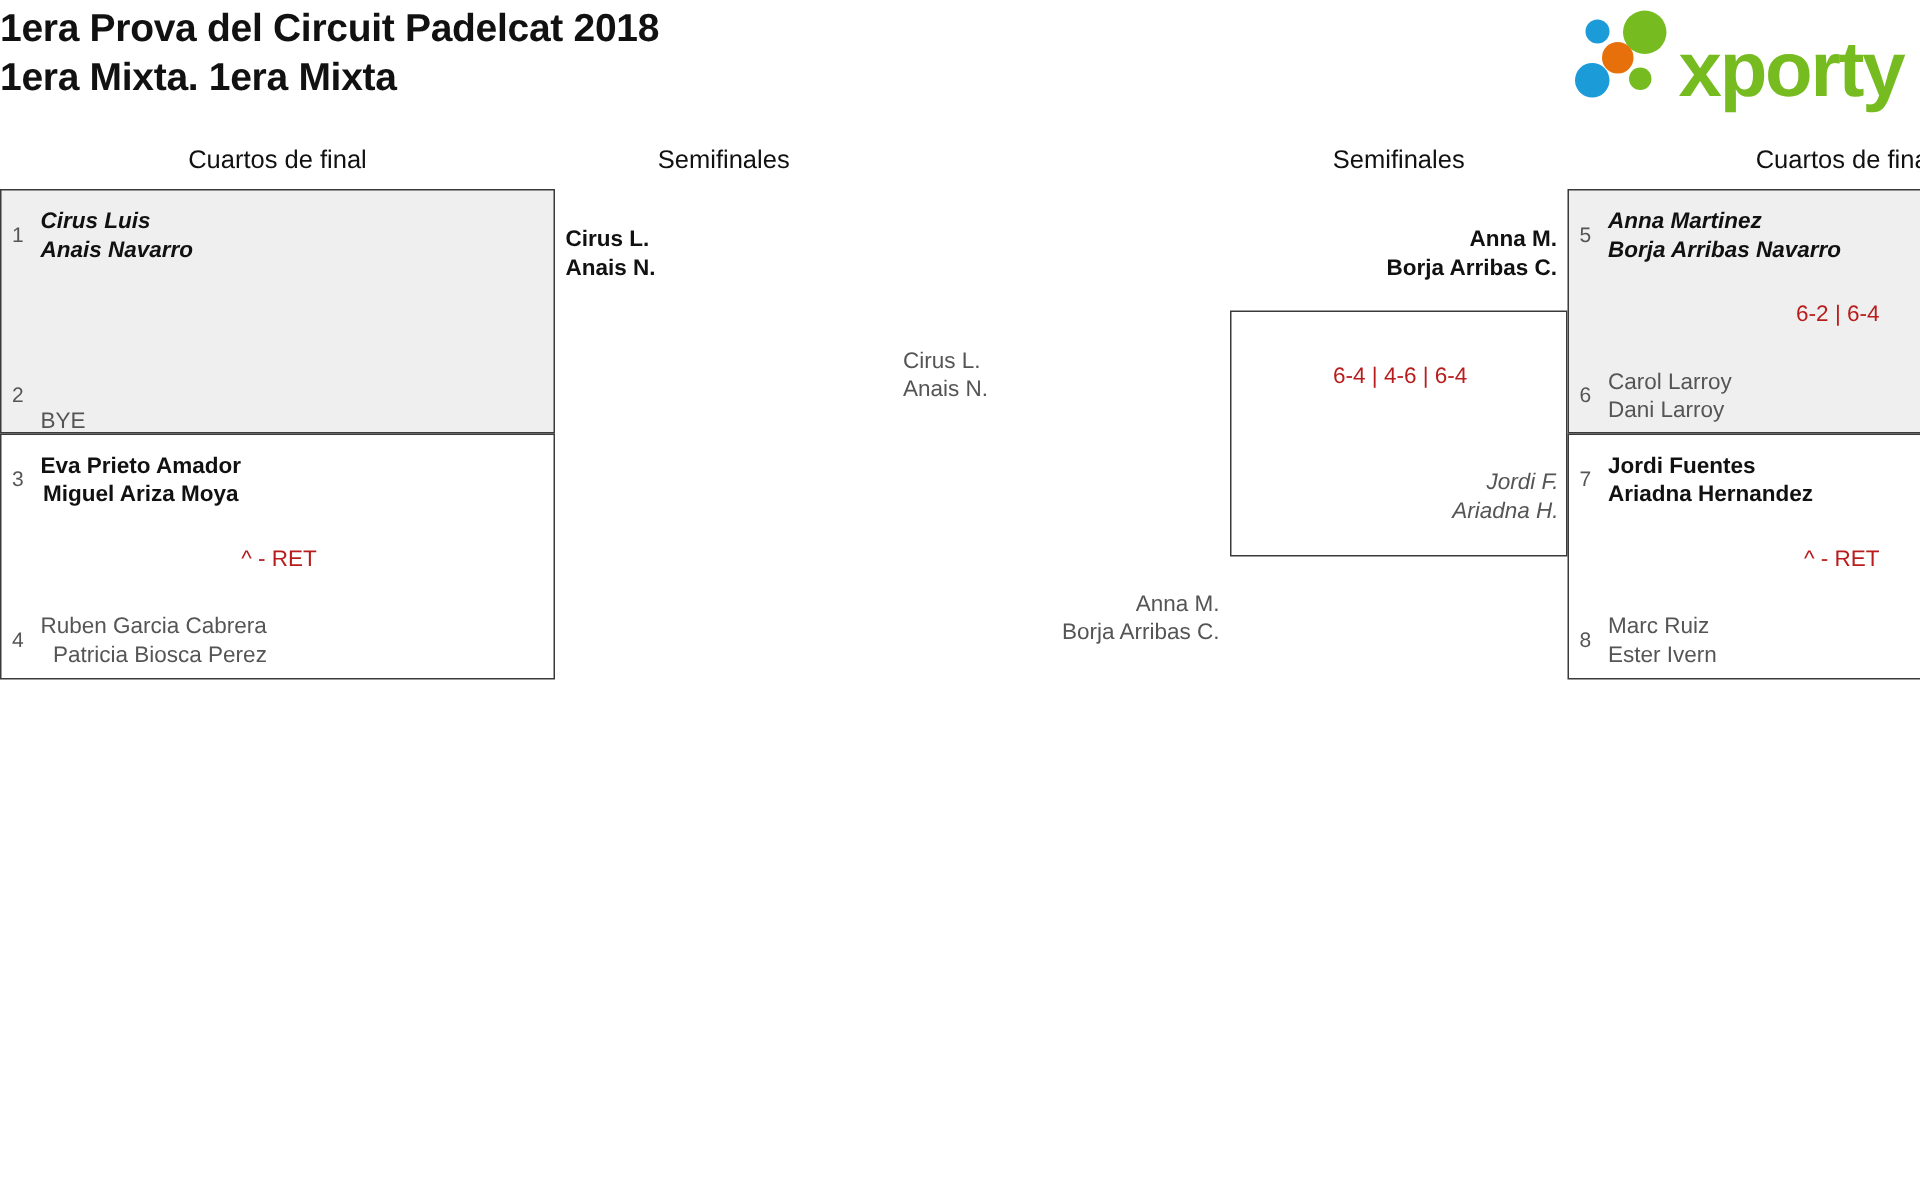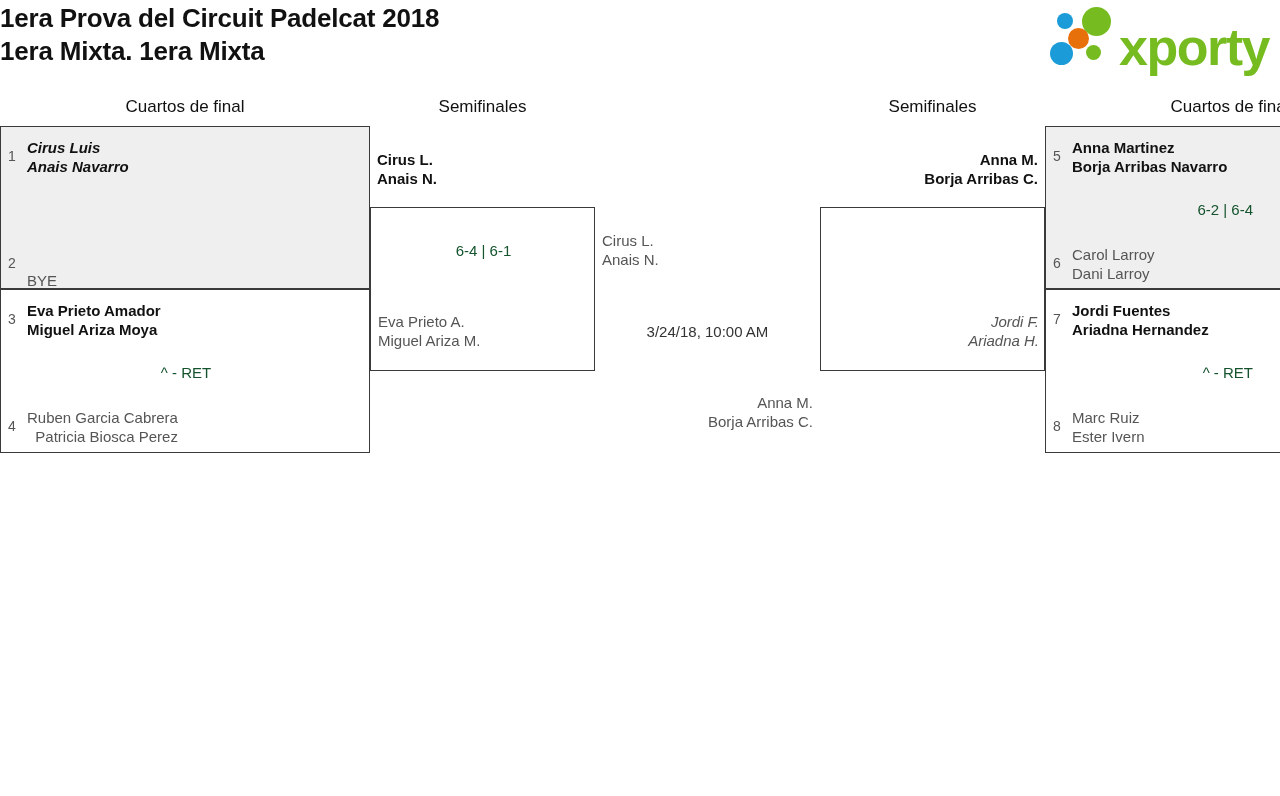--- a/index.html
+++ b/index.html
@@ -35,21 +35,21 @@
   
   .box { position: absolute; }
   .qf-shade { background: #efefef; }
   .bordered { border: 1px solid #3a3a3a; }
 
   .team { position: absolute; font-size: 15px; line-height: 19px; white-space: nowrap; }
   .team .ln { display: block; }
   .winner { color: #111111; font-weight: 700; }
   .loser  { color: #555555; font-weight: 400; }
   .seed { position: absolute; font-size: 14px; color: #555555; line-height: 19px; }
-  .score { position: absolute; font-size: 15px; line-height: 19px; color: #14532d; white-space: nowrap; }
+  .score { position: absolute; font-size: 15px; line-height: 19px; color: #b91c1c; white-space: nowrap; }
   .ralign { text-align: right; }
   .datetime { position: absolute; font-size: 15px; line-height: 19px; color: #333333;
               white-space: nowrap; text-align: center; }
 </style>
 </head>
 <body>
 
 <div id="root">
 
   <div class="title-block">
@@ -80,72 +80,65 @@
       <span class="ln">Anais Navarro</span>
     </div>
     <div class="seed" style="left:7px; top:127px;">2</div>
     <div class="team loser" style="left:26px; top:144px;">
       <span class="ln">BYE</span>
     </div>
   </div>
 
   <div class="box bordered" style="left:0px; top:289px; width:370px; height:164px;">
     <div class="seed" style="left:7px; top:20px;">3</div>
-    <div class="team winner" style="left:26px; top:11px;">
+    <div class="team winner" style="left:26px; top:11px;text-align:center;">
       <span class="ln">Eva Prieto Amador</span>
       <span class="ln">Miguel Ariza Moya</span>
     </div>
     <div class="score" style="left:0px; top:73px; width:370px; text-align:center;">^ - RET</div>
     <div class="seed" style="left:7px; top:127px;">4</div>
     <div class="team loser" style="left:26px; top:118px;text-align:right;">
       <span class="ln">Ruben Garcia Cabrera</span>
       <span class="ln">Patricia Biosca Perez</span>
     </div>
   </div>
 
   <div class="team winner" style="left:377px; top:150px;">
     <span class="ln">Cirus L.</span>
     <span class="ln">Anais N.</span>
   </div>
 
-  <div class="box bordered" style="left:370px; top:207px; width:225px; height:164px;">
-    <div class="score" style="left:0px; top:33px; width:225px; text-align:center;">6-4 | 6-1</div>
-    <div class="team loser" style="left:7px; top:104px;">
-      <span class="ln">Eva Prieto A.</span>
-      <span class="ln">Miguel Ariza M.</span>
-    </div>
-  </div>
 
   <div class="team loser" style="left:602px; top:231px;">
     <span class="ln">Cirus L.</span>
     <span class="ln">Anais N.</span>
   </div>
 
-  <div class="datetime" style="left:595px; top:322px; width:225px;">3/24/18, 10:00 AM</div>
 
   <div class="team loser ralign" style="left:595px; top:393px; width:225px; padding-right:7px;">
     <span class="ln">Anna M.</span>
     <span class="ln">Borja Arribas C.</span>
   </div>
 
   <div class="team winner ralign" style="left:820px; top:150px; width:218px;">
     <span class="ln">Anna M.</span>
     <span class="ln">Borja Arribas C.</span>
   </div>
 
   <div class="box bordered" style="left:820px; top:207px; width:225px; height:164px;">
+    <div class="score" style="left:0px; top:33px; width:225px; text-align:center;">6-4 | 4-6 | 6-4</div>
     <div class="team loser ralign" style="left:0px; top:104px; width:218px;font-style:italic;">
       <span class="ln">Jordi F.</span>
       <span class="ln">Ariadna H.</span>
     </div>
   </div>
 
   <div class="box qf-shade bordered" style="left:1045px; top:126px; width:370px; height:163px;">
     <div class="seed" style="left:7px; top:20px;">5</div>
-    <div class="team winner" style="left:26px; top:11px;">
+    <div class="team winner" style="left:26px; top:11px;font-style:italic;">
       <span class="ln">Anna Martinez</span>
       <span class="ln">Borja Arribas Navarro</span>
     </div>
     <div class="score" style="left:0px; top:73px; width:207px; text-align:right;">6-2 | 6-4</div>
     <div class="seed" style="left:7px; top:127px;">6</div>
     <div class="team loser" style="left:26px; top:118px;">
       <span class="ln">Carol Larroy</span>
       <span class="ln">Dani Larroy</span>
     </div>
   </div>

